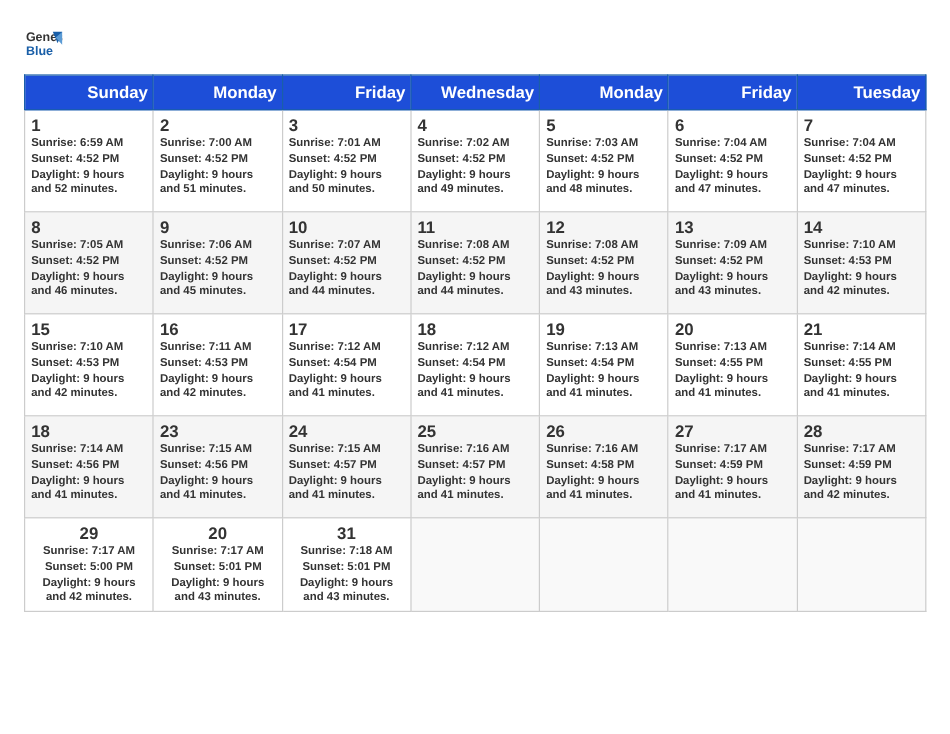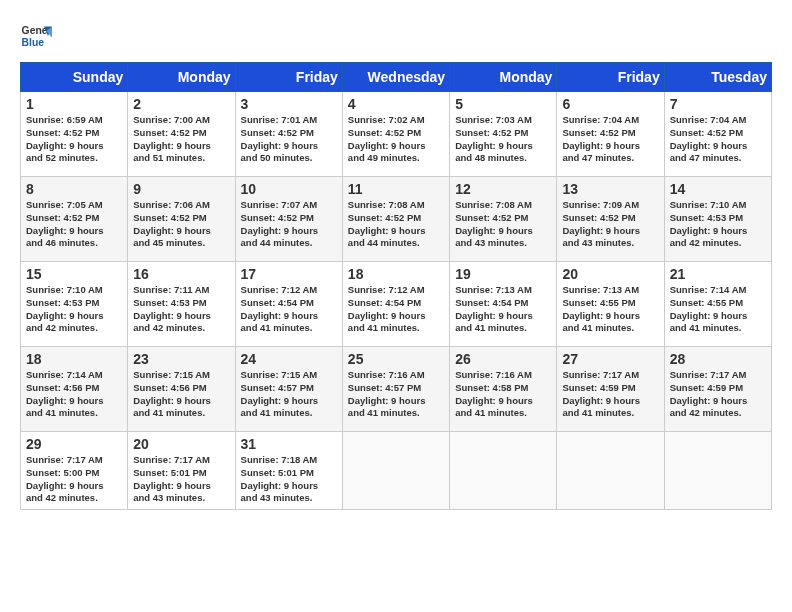--- a/index.html
+++ b/index.html
@@ -72,20 +72,21 @@
       font-size: 9.5px;
       line-height: 1.35;
       color: #333;
       font-weight: bold;
     }
     .empty-cell {
       background: #f9f9f9 !important;
     }
     .last-row td {
       height: 70px;
+      text-align: center;
     }
   </style>
 </head>
 <body>
 
 <div class="header-section">
   <div class="logo">
     <svg class="logo-icon" viewBox="0 0 40 40">
       <text x="2" y="18" font-size="13" font-weight="bold" fill="#333" font-family="Arial">General</text>
       <text x="2" y="32" font-size="13" font-weight="bold" fill="#1a5fa8" font-family="Arial">Blue</text>

